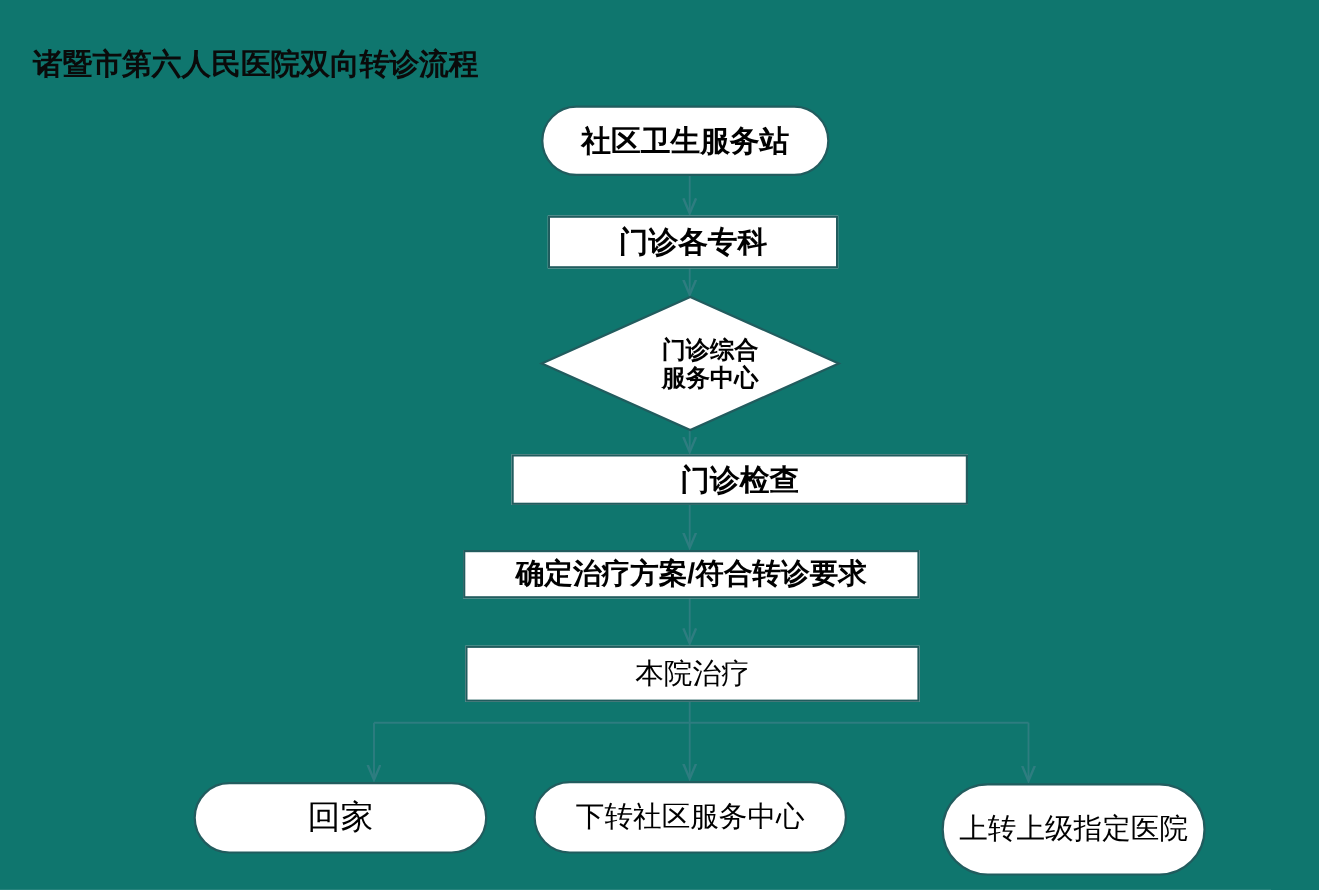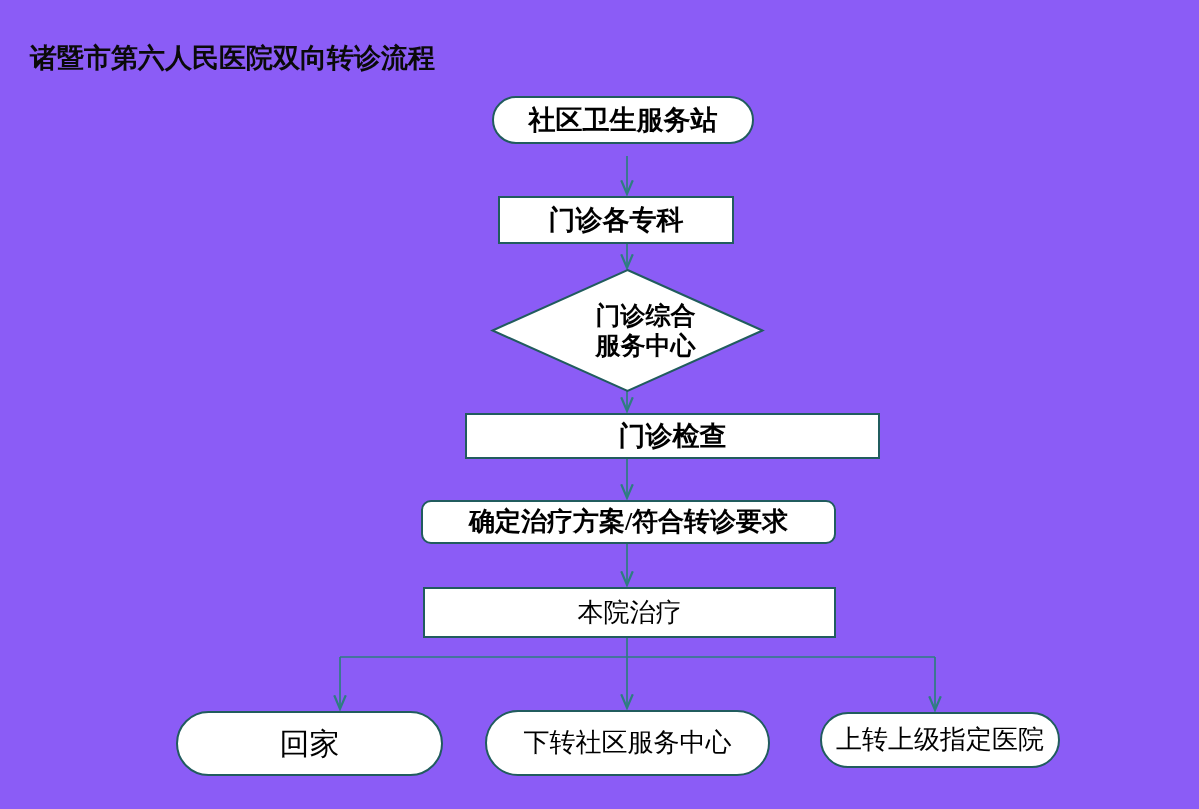--- a/index.html
+++ b/index.html
@@ -8,23 +8,22 @@
     background: #ffffff;
   }
   body {
     font-family: "Liberation Sans", "DejaVu Sans", sans-serif;
     color: #000000;
   }
   #canvas {
     position: relative;
     width: 1199px;
     height: 809px;
-    background: #8b5cf6;
+    background: #0f766e;
     overflow: hidden;
-    font-family: Liberation Serif, serif;
   }
   #flow-svg {
     position: absolute;
     left: 0;
     top: 0;
     width: 1199px;
     height: 809px;
   }
   .page-title {
     position: absolute;
@@ -119,50 +118,50 @@
 
     <g>
       <line x1="935" y1="657" x2="935" y2="709" stroke="#2e7d80" stroke-width="1.7" marker-end="url(#arrowhead)"></line>
     </g>
 
     <g>
       <polygon points="618,270 753,330.5 618,391 483,330.5" transform="translate(9.5,0)" fill="#ffffff" stroke="#215c5e" stroke-width="2"></polygon>
     </g>
   </svg>
 
-  <div class="node rounded bold" style="left:492px; top:96px; width:262px; height:48px; font-size:27px;">
+  <div class="node rounded bold" style="left:492px; top:96px; width:262px; height:64px; font-size:27px;">
     <span>社区卫生服务站</span>
   </div>
 
-  <div class="node bold" style="left:498px; top:196px; width:236px; height:48px; font-size:27px;">
+  <div class="node bold" style="left:498px; top:196px; width:264px; height:48px; font-size:27px;">
     <span>门诊各专科</span>
   </div>
 
   <div class="diamond-wrap" style="left:492px; top:270px; width:270px; height:121px;">
-    <span class="diamond-label" style="font-size:25px;margin-left:37px;">门诊综合
+    <span class="diamond-label" style="font-size:22px;margin-left:37px;">门诊综合
 服务中心</span>
   </div>
 
   <div class="node bold" style="left:421px; top:413px; width:415px; height:46px; font-size:27px;margin-left:44px;">
     <span>门诊检查</span>
   </div>
 
-  <div class="node bold" style="left:421px; top:500px; width:415px; height:44px; font-size:26px;border-radius:10px;">
+  <div class="node bold" style="left:421px; top:500px; width:415px; height:44px; font-size:26px;">
     <span>确定治疗方案/符合转诊要求</span>
   </div>
 
   <div class="node" style="left:423px; top:587px; width:413px; height:51px; font-size:26px;text-align:center;">
     <span>本院治疗</span>
   </div>
 
   <div class="node rounded" style="left:176px; top:711px; width:267px; height:65px; font-size:30px;">
     <span>回家</span>
   </div>
 
   <div class="node rounded" style="left:485px; top:710px; width:285px; height:66px; font-size:26px;text-align:center;">
     <span>下转社区服务中心</span>
   </div>
 
-  <div class="node rounded" style="left:820px; top:712px; width:240px; height:56px; font-size:26px;">
+  <div class="node rounded" style="left:856px; top:712px; width:240px; height:84px; font-size:26px;">
     <span>上转上级指定医院</span>
   </div>
 
 </div>
 
 </body></html>

